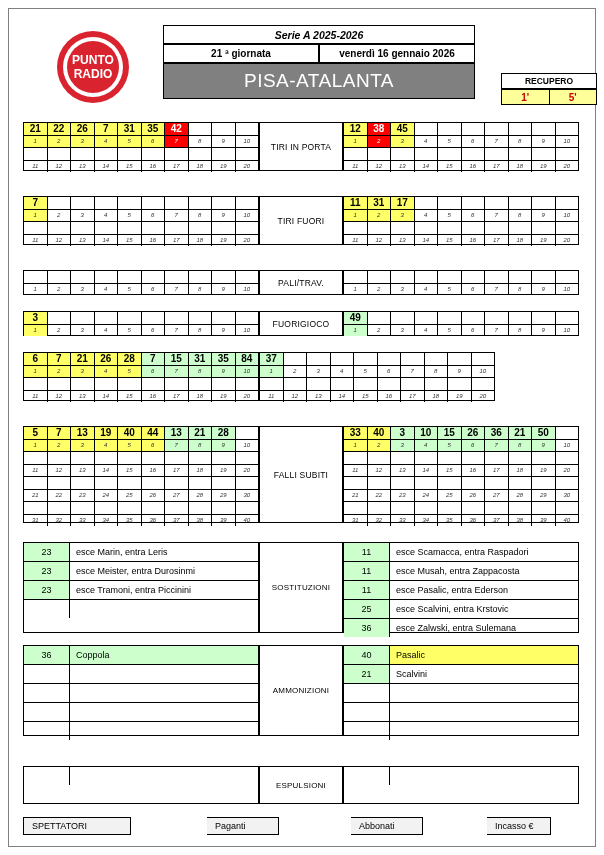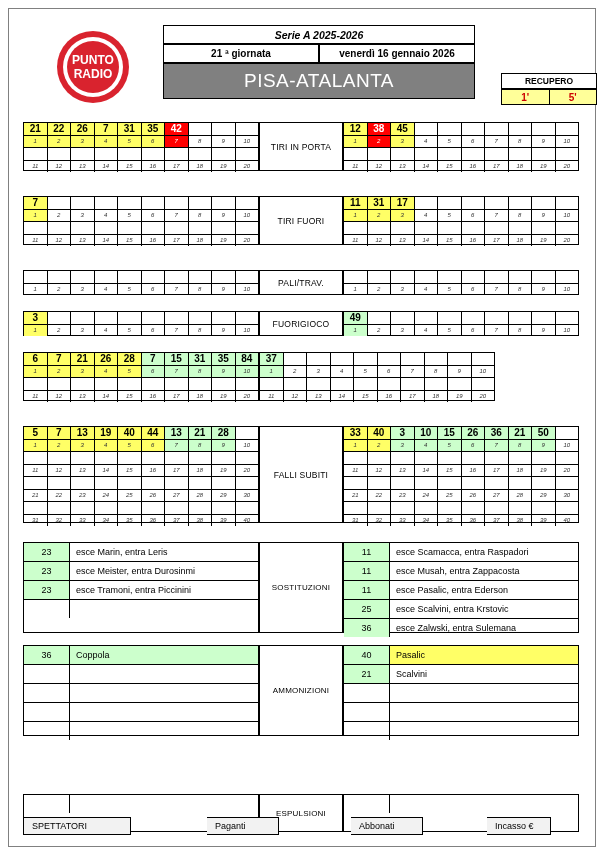--- a/index.html
+++ b/index.html
@@ -873,21 +873,21 @@
               <div class="lnum" style="line-height:18px"></div>
               <div class="ltxt" style="line-height:18px"></div>
             </div>
             <div class="listrow" style="height:18px">
               <div class="lnum" style="line-height:18px"></div>
               <div class="ltxt" style="line-height:18px"></div>
             </div>
           </div>
         </div>
       </div>
-      <div class="section" style="top: 757px; height: 38px; margin-top: 28px;">
+      <div class="section" style="top: 757px; height: 38px;">
         <div class="col side">
           <div class="listbox">
             <div class="listrow" style="height:18px">
               <div class="lnum" style="line-height:18px"></div>
               <div class="ltxt" style="line-height:18px"></div>
             </div>
           </div>
         </div>
         <div class="col mid sub">ESPULSIONI</div>
         <div class="col side">

